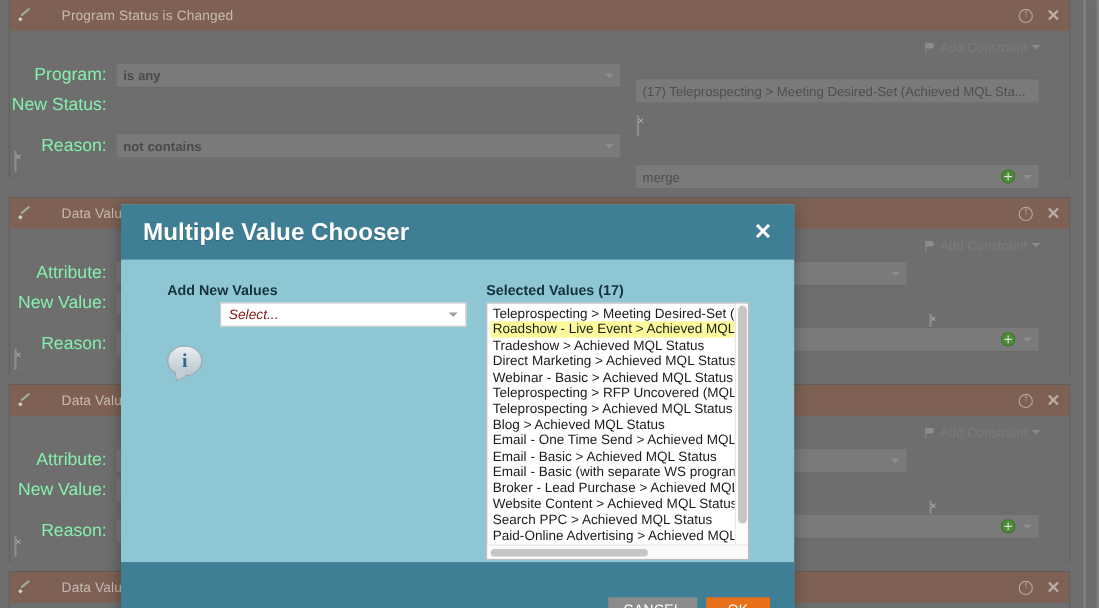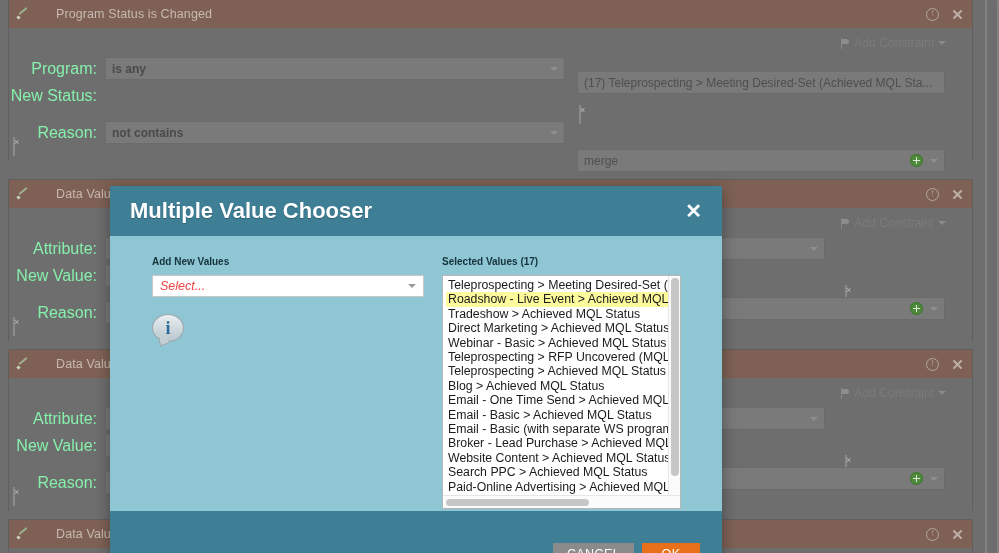--- a/index.html
+++ b/index.html
@@ -64,23 +64,23 @@
   .modal { position:absolute; left:110px; top:186px; width:612px; height:400px;
            background:#8fc6d4; box-shadow:0 3px 14px rgba(0,0,0,.35); }
   .modal-header { height:50px; background:#3f7f96; display:flex; align-items:center;
            padding:0 20px; }
   .modal-title { color:#ffffff; font-size:22px; font-weight:bold; flex:1 1 auto;
            text-shadow:0 1px 1px rgba(0,0,0,.25); }
   .modal-close { color:#ffffff; font-size:20px; font-weight:bold; cursor:pointer; line-height:1; }
   .modal-body { position:relative; height:275px; padding:26px 24px 0 42px; }
   .col-left { position:absolute; left:152px; top:256px; width:272px; }
   .col-right { position:absolute; left:442px; top:256px; width:240px; }
-  .sec-label { font-size:10px; font-weight:bold; color:#14323c; margin-bottom:16px; }
+  .sec-label { font-size:13px; font-weight:bold; color:#14323c; margin-bottom:16px; }
   .select-input { height:22px; background:#ffffff; border:1px solid #c8c8c8; display:flex;
-           align-items:center; padding:0 7px; font-size:12.5px; color:#ef4444; font-style:italic; }
+           align-items:center; padding:0 7px; font-size:12.5px; color:#7f1d1d; font-style:italic;margin-left:48px; }
   .select-input .dncaret{ margin-left:auto; width:0;height:0;
            border-left:4px solid transparent;border-right:4px solid transparent;border-top:4px solid #9a9a9a;}
   .info-block { position:absolute; left:152px; top:314px; width:288px; display:flex; gap:10px; }
   .info-icon { width:32px; height:32px; flex:0 0 auto; position:relative; }
   .info-icon .bub { position:absolute; left:0; top:0; width:32px; height:28px; border-radius:50%;
            background:linear-gradient(#e9eef1,#b9c6ce); border:1px solid #9aa7ae; }
   .info-icon .tail { position:absolute; left:7px; top:22px; width:9px; height:9px;
            background:#c3ced5; border-left:1px solid #9aa7ae; border-bottom:1px solid #9aa7ae;
            transform:rotate(-20deg) skewX(-10deg); }
   .info-icon .i { position:absolute; left:0; right:0; top:4px; text-align:center;

